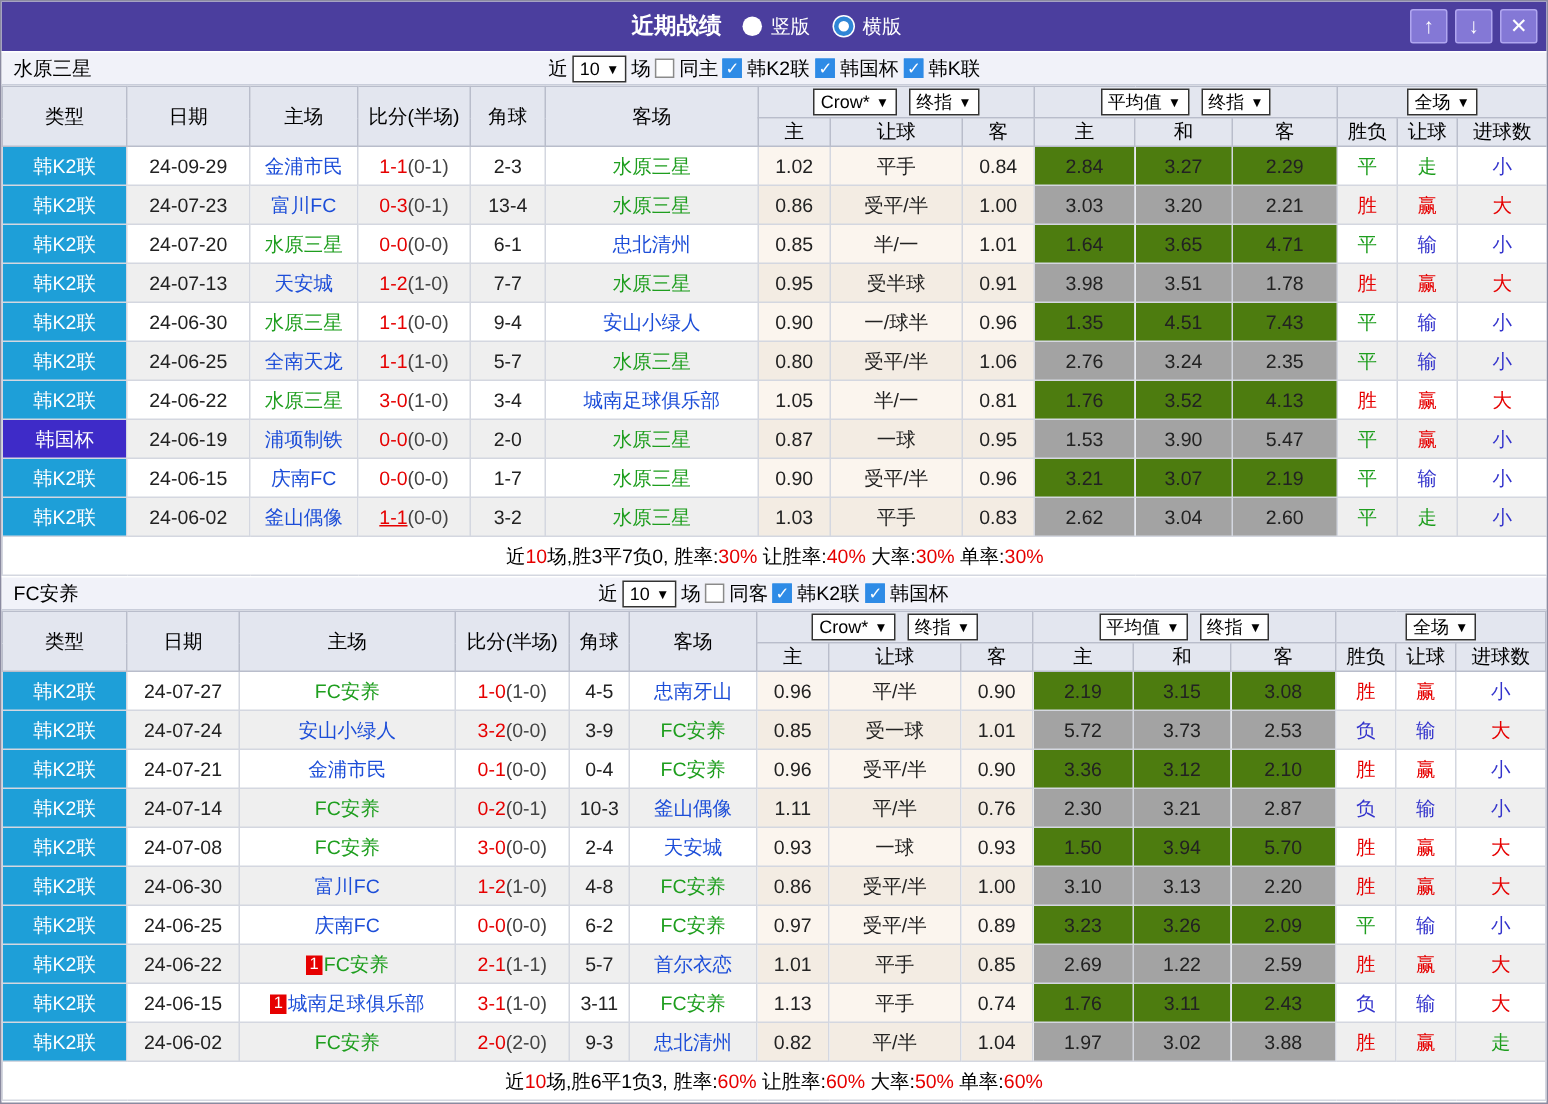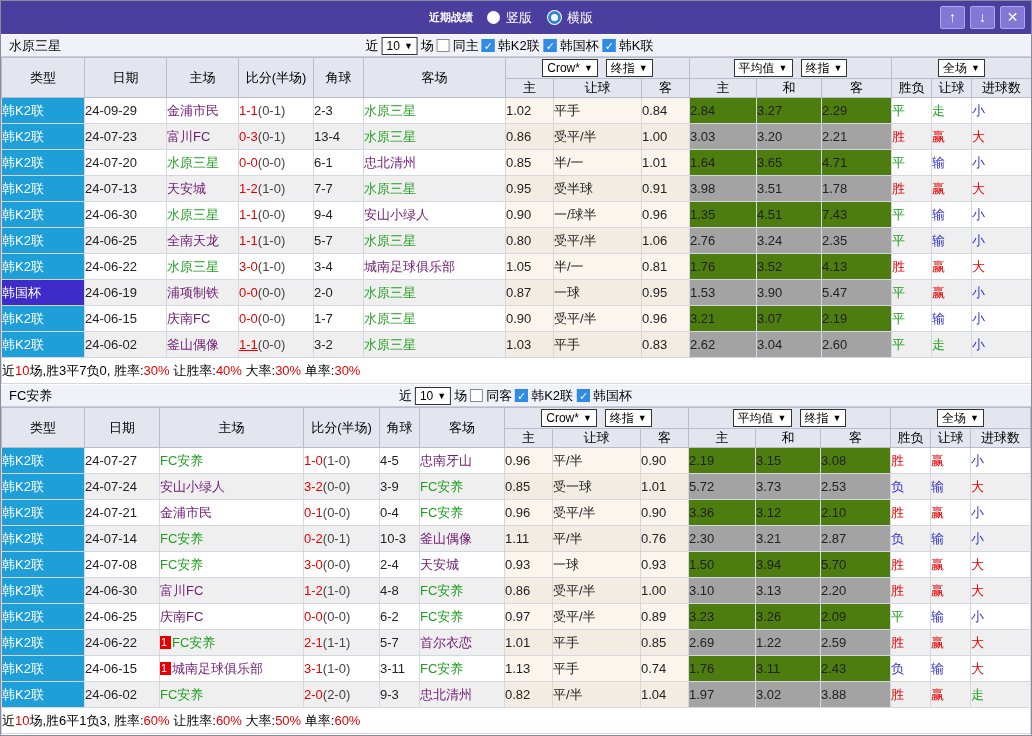--- a/index.html
+++ b/index.html
@@ -2,55 +2,55 @@
 <html><head>
 <meta charset="utf-8">
 <style>
   * { box-sizing: border-box; margin: 0; padding: 0; }
   html,body { background:#fff; }
   body { width:1032px; font-family:"Liberation Sans","DejaVu Sans",sans-serif; }
   .window { width:1032px; height:736px; border:1px solid #8a8aa0; background:#fff; overflow:hidden; }
 
   
   .titlebar { height:33px; background:#4B3E9E; position:relative; display:flex; align-items:center; justify-content:center; }
-  .titlebar .title { color:#fff; font-weight:bold; font-size:11px; margin-right:14px; }
+  .titlebar .title { color:#fff; font-weight:bold; font-size:15px; margin-right:14px; }
   .radio-group { display:flex; align-items:center; gap:6px; }
   .radio { width:13px; height:13px; border-radius:50%; display:inline-block; cursor:pointer; }
   .radio.sel { background:#fff; }
   .radio.unsel { background:#fff; border:3px solid #2F86D6; box-shadow:0 0 0 1px #fff; }
   .radio-label { color:#fff; font-size:13px; margin-right:10px; }
   .winbtns { position:absolute; right:6px; top:5px; display:flex; gap:5px; }
   .wbtn { width:25px; height:23px; background:#8478D6; border:1px solid #B0A6F0; border-radius:2px; color:#fff; font-size:14px; line-height:21px; text-align:center; cursor:pointer; font-weight:bold; }
 
   
   .secbar { height:23px; background:#F1F2F9; border-top:1px solid #fff; border-bottom:1px solid #C9CDDA; position:relative; display:flex; align-items:center; }
   .secbar .team { margin-left:8px; font-size:13px; color:#000; }
   .filterbar { position:absolute; left:50%; transform:translateX(-50%); display:flex; align-items:center; gap:3px; font-size:13px; color:#000; white-space:nowrap; }
   .fsel { display:inline-flex; align-items:center; border:1px solid #333; background:#fff; height:18px; padding:0 4px; font-size:12px; gap:4px; cursor:pointer; }
   .fsel .car { font-size:9px; }
   .cb { width:13px; height:13px; display:inline-block; border:1px solid #8a8a8a; background:#fff; font-size:11px; line-height:12px; text-align:center; cursor:pointer; vertical-align:-2px; }
   .cb.on { background:#2E8BE6; border-color:#2E8BE6; color:#fff; }
 
   
-  table.grid { border-collapse:collapse; table-layout:fixed; width:1030px; font-size:13px; color:#222; }
+  table.grid { border-collapse:collapse; table-layout:fixed; width:1030px; text-align:center; font-size:13px; color:#222; }
   table.grid th { background:#E3E6EF; border:1px solid #B9BDCB; font-weight:normal; font-size:13px; color:#000; }
   tr.grp th { height:21px; }
   tr.sub th { height:17px; }
   table.grid td { border:1px solid #D4D7E0; height:26px; overflow:hidden; white-space:nowrap; }
   tr.even td { background:#EFEFEF; }
   tr.odd  td { background:#FFFFFF; }
   td.lg { color:#fff !important; }
   td.lg.k2  { background:#1E9FD8 !important; }
   td.lg.cup { background:#3E2BC8 !important; }
   tr.odd  td.crow { background:#FBF5EE; }
   tr.even td.crow { background:#F3ECE3; }
   tr.odd  td.avg  { background:#4d7c0f; }
   tr.even td.avg  { background:#a3a3a3; }
   .focus { color:#1E9E1E; }
-  .opp { color:#701a75; }
+  .opp { color:#1d4ed8; }
   .score-main { color:#E60000; }
   .score-main.ul { text-decoration:underline; }
   .score-half { color:#444; }
   .rcard { display:inline-block; background:#E60000; color:#fff; font-size:11px; line-height:13px; min-width:11px; padding:0 1px; margin-right:1px; vertical-align:1px; }
   td.sumcell { height:26px; font-size:13px; color:#000; background:#fff; }
   .red { color:#E60000; }
   .hsel-wrap { display:flex; justify-content:center; gap:8px; align-items:center; }
 </style>
 </head>
 <body>

